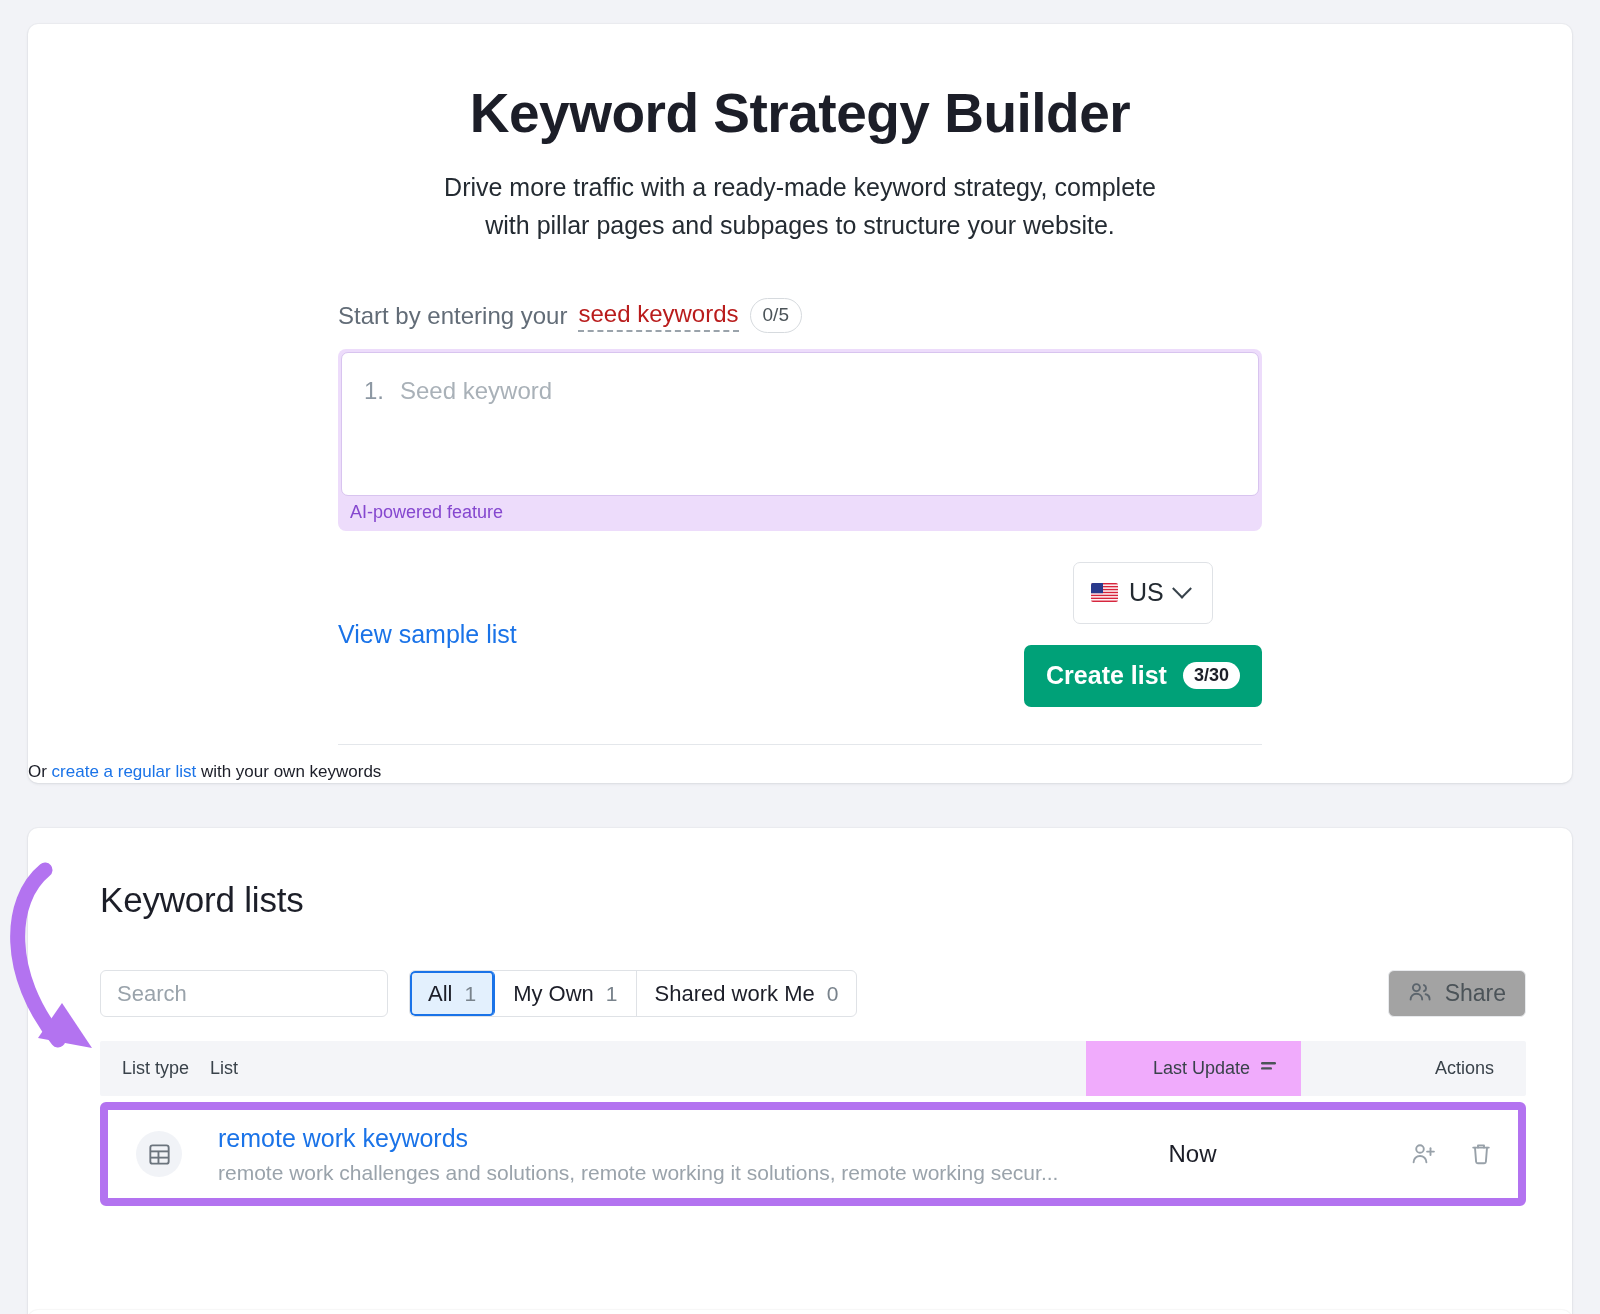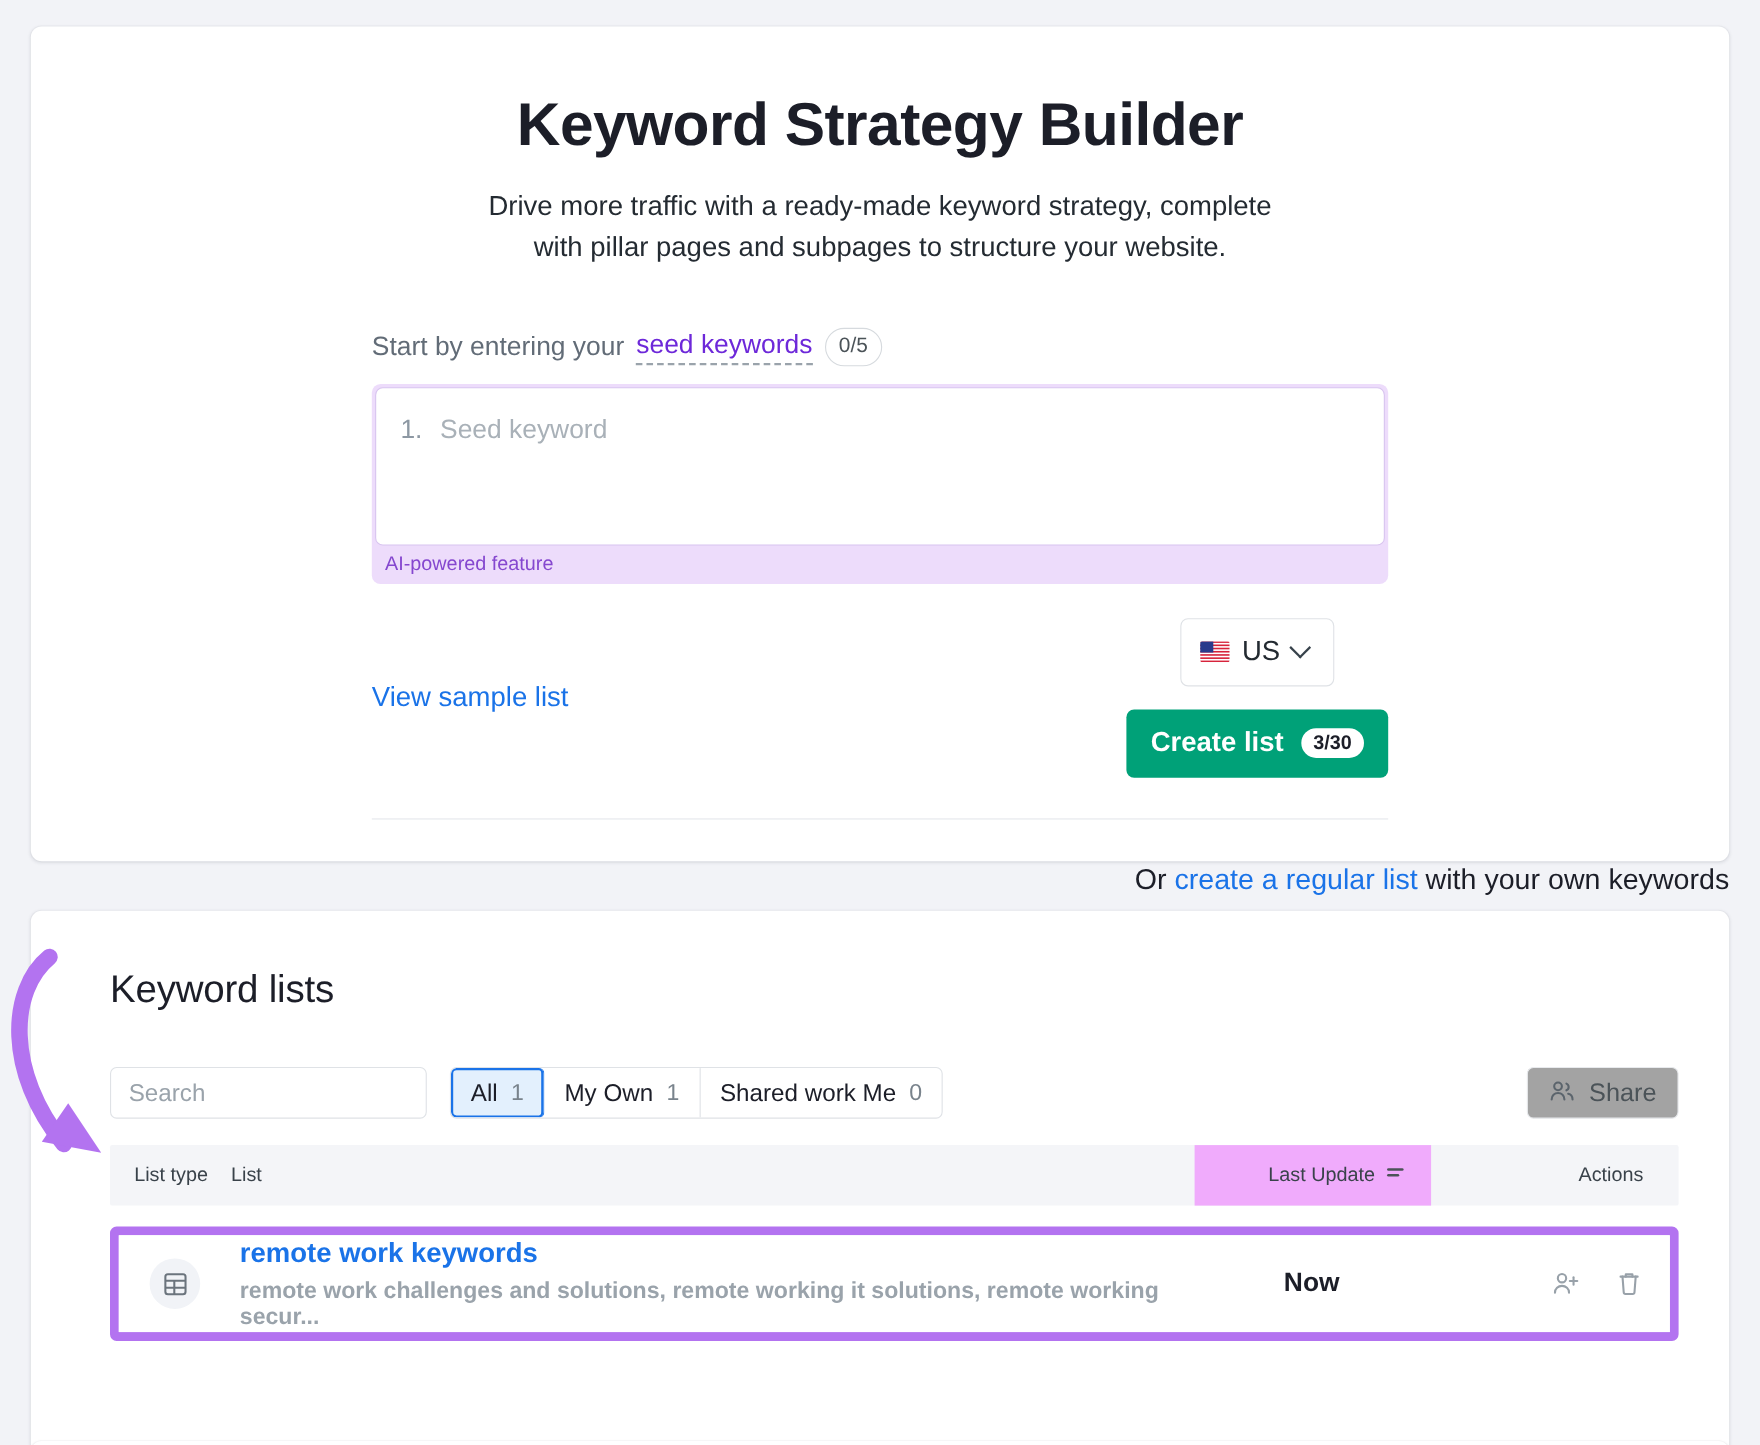--- a/index.html
+++ b/index.html
@@ -34,21 +34,21 @@
   }
 
   
   .seed-block { width: 924px; margin: 54px auto 0; }
   .seed-label {
     font-size: 24px; color: #6c757d; display: flex;
     align-items: center; gap: 11px; margin-bottom: 16px;
   }
   .seed-label .plain { color: #626c77; }
   .dotted {
-    color: #6d28d9;
+    color: #b91c1c;
     border-bottom: 2px dashed #9aa3ab;
     padding-bottom: 2px;
     cursor: help;
   }
   .count-pill {
     border: 1.5px solid #d6dade; border-radius: 20px;
     padding: 2px 12px; font-size: 19px; color: #4b5358;
     line-height: 1.5; background: #fff;
   }
 
@@ -96,21 +96,21 @@
     cursor: pointer;
   }
   .create-btn span.lbl { font-size: 25px; color: #fff; font-weight: 600; }
   .create-badge {
     background: #fff; color: #1c1e28; border-radius: 14px;
     font-size: 18px; font-weight: 700; padding: 3px 11px;
   }
 
   .divider { width: 924px; margin: 37px auto 0; height: 1px; background: #e4e7eb; }
   .regular-line {
-    text-align: right; margin-top: 39px; font-size: 26px; color: #1c1e28;
+    text-align: left; margin-top: 17px; font-size: 17px; color: #1c1e28;
   }
   .regular-line a { color: #1a73e8; text-decoration: none; cursor: pointer; }
 
   
   .lists-inner { padding: 52px 46px 0 72px; }
   .lists-title { font-size: 35px; font-weight: 400; color: #1c1e28; letter-spacing: -.2px; }
 
   .toolbar {
     margin-top: 50px; display: flex; align-items: center; gap: 21px;
   }
@@ -157,24 +157,23 @@
     background: #f4f5f8; border-radius: 2px; font-size: 18px; color: #39424a;
   }
   .th-type  { width: 110px; padding-left: 22px; }
   .th-list  { flex: 1; }
   .th-upd   { width: 215px; background: #f0abfc; height: 55px;
               display: flex; align-items: center; justify-content: flex-end;
               gap: 10px; padding-right: 24px; cursor: pointer; }
   .th-act   { width: 225px; text-align: right; padding-right: 32px; }
 
   .row-highlight {
-    margin-top: 19px;
+    margin-top: 6px;
     border: 8px solid #b373f0; border-radius: 6px;
     background: #701a75;
-    font-weight: bold;
   }
   .trow {
     display: flex; align-items: center; height: 88px; background: #fff;
   }
   .td-type { width: 102px; display: flex; justify-content: center; }
   .list-icon-circle {
     width: 46px; height: 46px; border-radius: 50%; background: #f1f3f7;
     display: flex; align-items: center; justify-content: center;
   }
   .td-list { flex: 1; padding-left: 8px; }

